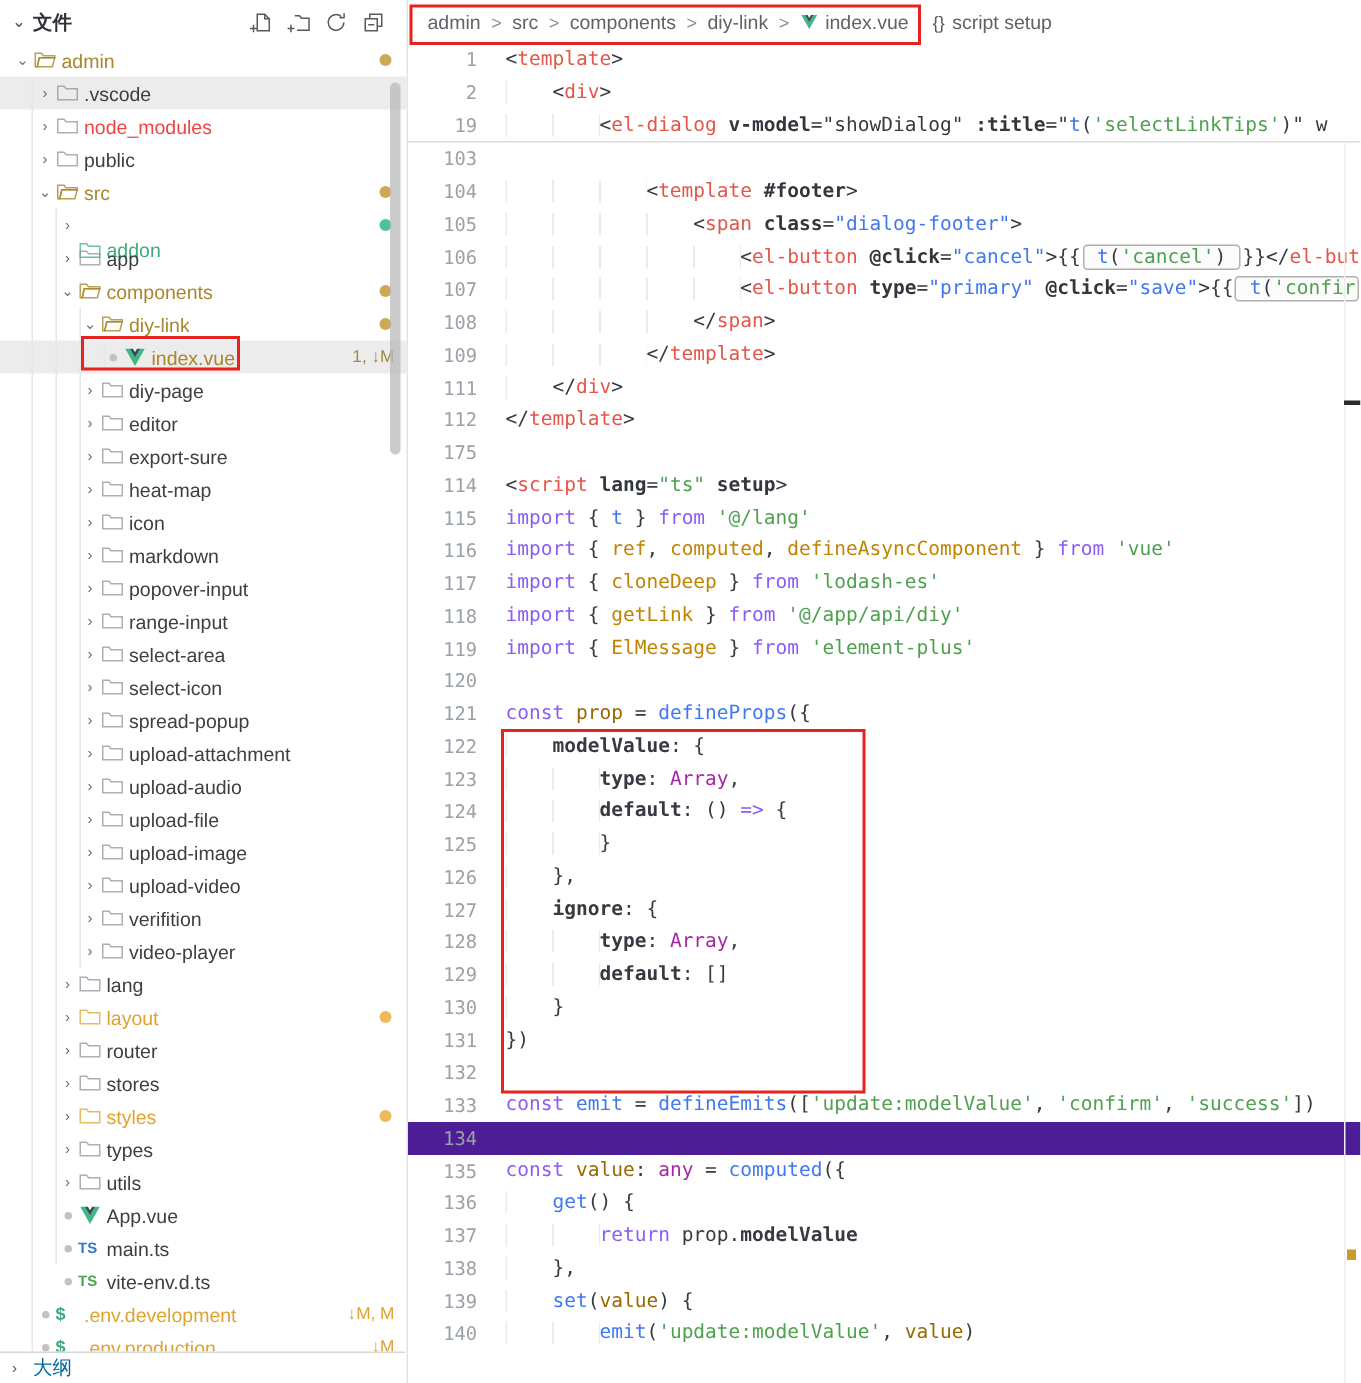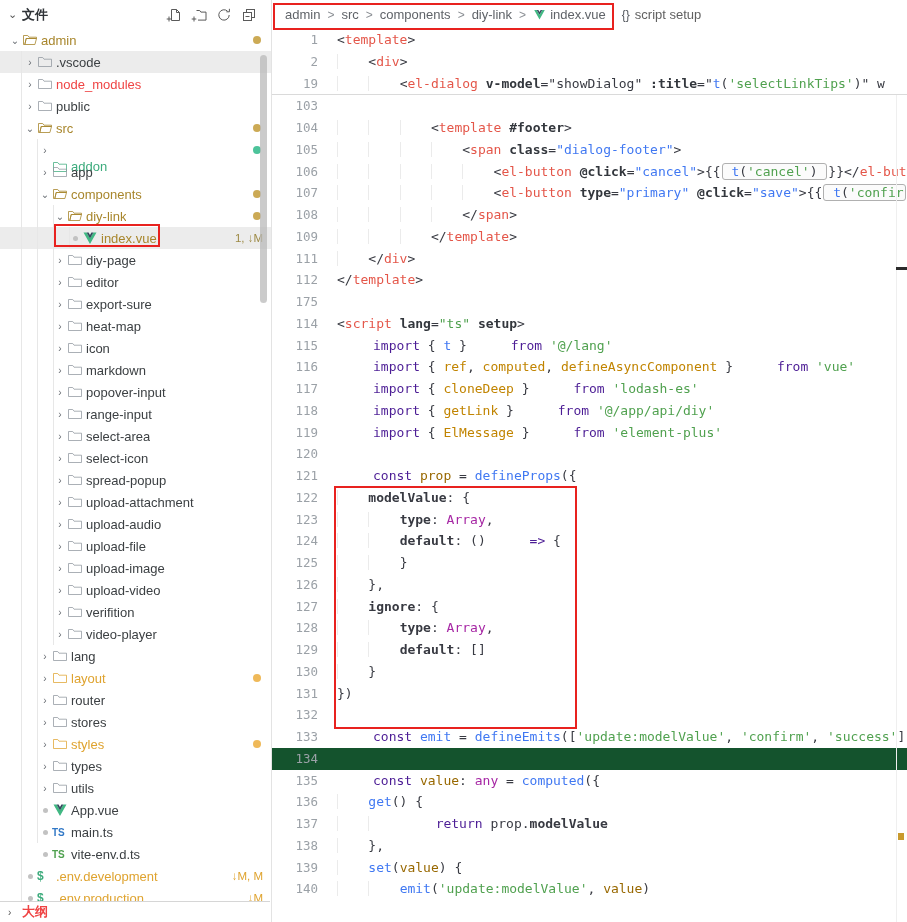--- a/index.html
+++ b/index.html
@@ -28,43 +28,43 @@
   .trow .rdot { width:8px; height:8px; border-radius:50%; margin-right:10px; flex:0 0 8px; }
   .trow .ldot { width:5px; height:5px; border-radius:50%; background:#c2c2c2; margin:0 4px 0 5px; flex:0 0 5px; }
   .c-gold { color:#a8862c; } .c-green { color:#3cab7c;margin-top:33px; } .c-orange { color:#dfa32f; }
   .c-muted { color:#ef4444; } .b-gold { color:#9d8a45; } .b-orange { color:#dfa32f; }
   .guide { position:absolute; width:1px; background:#e7e7e7; }
   .side-scroll { position:absolute; left:260px; top:55px; width:7px; height:248px;
     background:#b9b9b9; border-radius:4px; opacity:.75; }
   .outline-bar { position:absolute; left:0; right:1px; bottom:0; height:21px; background:#fff;
     border-top:1px solid #d6d6d6; display:flex; align-items:center; padding-left:8px; z-index:5; }
   .outline-bar .chev { color:#555; font-size:10px; width:14px; }
-  .outline-bar .t { font-weight:700; font-size:13px; color:#ef4444; }
+  .outline-bar .t { font-weight:400; font-size:13px; color:#0369a1; }
 
   
   .editor { position:absolute; left:272px; top:0; width:635px; height:922px; background:#fff; }
   .breadcrumb { height:29px; display:flex; align-items:center; font-size:13px; color:#5f6368;
     padding-left:13px; white-space:nowrap; }
   .breadcrumb .bsep { margin:0 7px; color:#8b8f94; font-size:12px; }
   .breadcrumb .bi { cursor:pointer; }
   .breadcrumb .vico { margin-right:4px; display:inline-flex; vertical-align:-2px; }
   .breadcrumb .mode { margin-left:16px; display:flex; align-items:center; gap:5px; color:#616161; }
   .breadcrumb .curly { font-size:12px; color:#54585e; }
 
   .codearea { font-family:"DejaVu Sans Mono", monospace; font-size:13px; }
   .cl { height:21.75px; line-height:21.75px; display:flex; white-space:pre; overflow:hidden; }
   .cl .ln { width:46px; flex:0 0 46px; text-align:right; color:#9ba1a7; font-size:12.5px;
     user-select:none; }
   .cl .code { padding-left:19px; flex:1; overflow:hidden; }
-  .cl.cur { background:#14532d; }
+  .cl.cur { background:#4c1d95; }
   .sticky { border-bottom:1px solid #dadada; background:#fff; }
   .ind { background:repeating-linear-gradient(to right, #ebebeb 0 1px, transparent 1px 4ch); }
 
   .p { color:#383a42; } .tag { color:#e45649; } .attr { color:#33373d; font-weight:700; }
-  .avb { color:#4078f2; } .kw { color:#4c1d95;margin-left:36px; } .fn { color:#4078f2; }
+  .avb { color:#4078f2; } .kw { color:#8b5cf6; } .fn { color:#4078f2; }
   .str { color:#50a14f; } .imp { color:#c18401; } .vr { color:#986801; }
   .key { color:#383a42; font-weight:700; } .typ { color:#a626a4; }
   .box { border:1px solid #b0b0b0; border-radius:3px; background:#fbfbfb; padding:0 1px; margin:0 1px; }
 
   .overview { position:absolute; right:10px; top:95px; bottom:0; width:0; border-left:1px solid #efefef; }
   .ovm-dark { position:absolute; right:0; top:267px; width:11px; height:3px; background:#2b2b2b; }
   .ovm-orange { position:absolute; right:3px; top:833px; width:6px; height:7px; background:#c99a2e; }
 
   
   .ann { position:absolute; border:2px solid #e8221f; z-index:9; pointer-events:none; }

